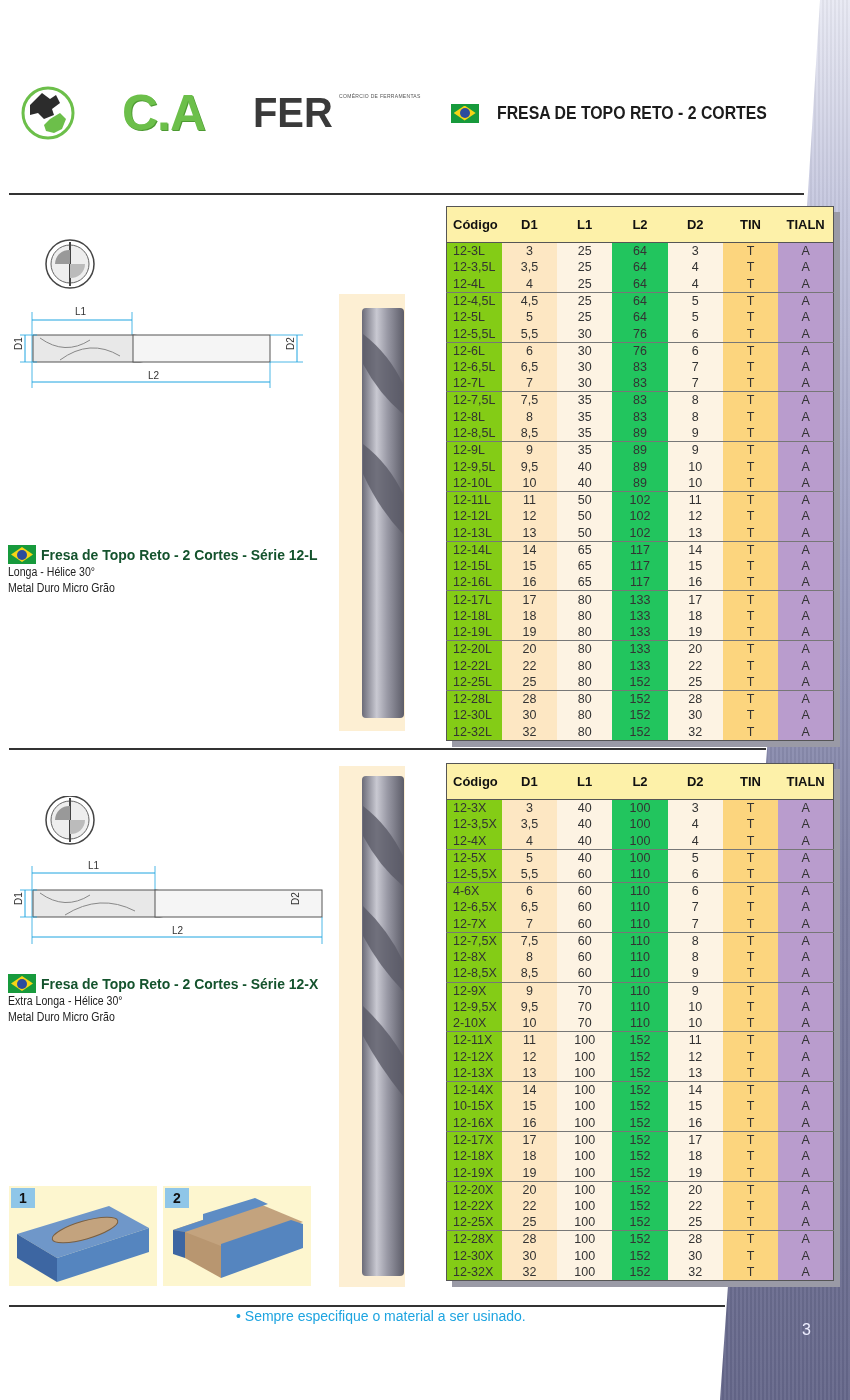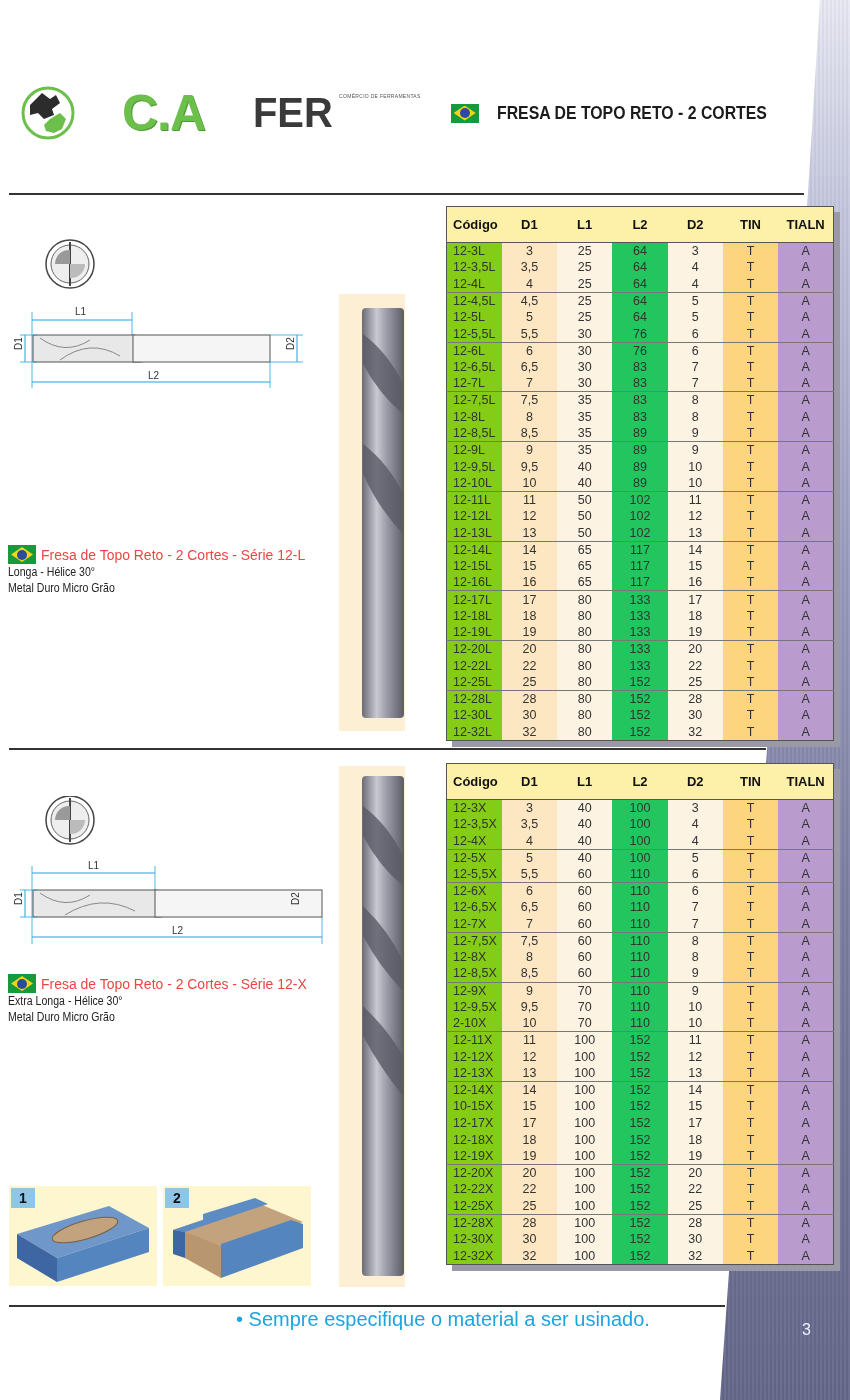--- a/index.html
+++ b/index.html
@@ -29,21 +29,21 @@
   .flag { display: inline-block; width: 28px; height: 19px; background: #179a3c; position: relative; }
   .flag::before { content: ""; position: absolute; left: 3px; top: 2px; width: 22px; height: 15px; background: #f7d417; clip-path: polygon(50% 0, 100% 50%, 50% 100%, 0 50%); }
   .flag::after { content: ""; position: absolute; left: 9px; top: 4.5px; width: 10px; height: 10px; border-radius: 50%; background: #2a4c9e; }
 
   .rule { position: absolute; left: 9px; height: 2px; background: #333; }
 
   .drawing { position: absolute; }
   .tool-photo { position: absolute; width: 66px; background: #fdefd3; }
 
   .spec-block { position: absolute; left: 8px; }
-  .spec-title { display: flex; align-items: center; font-weight: normal; font-size: 15.5px; color: #ef4444; white-space: nowrap; }
+  .spec-title { display: flex; align-items: center; font-weight: bold; font-size: 15.5px; color: #14532d; white-space: nowrap; }
   .spec-title .flag { margin-right: 5px; }
   .spec-title span.t { transform: scaleX(0.9); transform-origin: left; display: inline-block; }
   .spec-line { font-size: 12px; color: #222; line-height: 16px; transform: scaleX(0.88); transform-origin: left; white-space: nowrap; }
 
   .tbl-wrap { position: absolute; left: 446px; width: 388px; }
   .tbl-shadow { position: absolute; left: 6px; top: 6px; right: -6px; bottom: -6px; background: #9a9aa6; }
   table.data { position: relative; width: 388px; border-collapse: collapse; table-layout: fixed; border: 1.5px solid #555; background: #fff; }
   table.data th { background: #fdf1a9; font-weight: bold; font-size: 13px; height: 36px; border-bottom: 1.5px solid #555; color: #111; }
   table.data th.code { text-align: left; padding-left: 6px; }
   table.data td { font-size: 12.5px; height: 16.6px; line-height: 16px; text-align: center; color: #333; padding: 0; }
@@ -54,21 +54,21 @@
   .c2 { background: #fdf3e3; }
   .c3 { background: #22c55e; }
   .c4 { background: #fdf3e3; }
   .c5 { background: #fcd57e; }
   .c6 { background: #b99ccd; }
 
   .apps { position: absolute; top: 1186px; left: 9px; display: flex; gap: 6px; }
   .app-card { width: 148px; height: 100px; background: #fdf6cf; position: relative; }
   .app-num { position: absolute; top: 2px; left: 2px; width: 24px; height: 20px; background: #8fc6e8; font-weight: bold; font-size: 14px; color: #111; display: flex; align-items: center; justify-content: center; }
 
-  .footer-note { position: absolute; top: 1308px; left: 236px; font-size: 20px; color: #1ea4e0; white-space: nowrap; }
+  .footer-note { position: absolute; top: 1308px; left: 236px; font-size: 14px; color: #1ea4e0; white-space: nowrap; }
   .page-num { position: absolute; top: 1321px; left: 802px; font-size: 16px; color: #eef; }
 </style>
 </head>
 <body>
 
 <div class="side-band"></div>
 
 <div class="header">
   <div class="logo">
     <svg class="logo-gear" viewBox="0 0 56 56">
@@ -537,21 +537,21 @@
         <tr class="grp-end">
           <td class="c0 code">12-5,5X</td>
           <td class="c1">5,5</td>
           <td class="c2">60</td>
           <td class="c3">110</td>
           <td class="c4">6</td>
           <td class="c5">T</td>
           <td class="c6">A</td>
         </tr>
         <tr>
-          <td class="c0 code">12-6X</td>
+          <td class="c0 code">4-6X</td>
           <td class="c1">6</td>
           <td class="c2">60</td>
           <td class="c3">110</td>
           <td class="c4">6</td>
           <td class="c5">T</td>
           <td class="c6">A</td>
         </tr>
         <tr>
           <td class="c0 code">12-6,5X</td>
           <td class="c1">6,5</td>
@@ -659,20 +659,29 @@
           <td class="c4">14</td>
           <td class="c5">T</td>
           <td class="c6">A</td>
         </tr>
         <tr>
           <td class="c0 code">10-15X</td>
           <td class="c1">15</td>
           <td class="c2">100</td>
           <td class="c3">152</td>
           <td class="c4">15</td>
+          <td class="c5">T</td>
+          <td class="c6">A</td>
+        </tr>
+        <tr class="grp-end">
+          <td class="c0 code">12-16X</td>
+          <td class="c1">16</td>
+          <td class="c2">100</td>
+          <td class="c3">152</td>
+          <td class="c4">16</td>
           <td class="c5">T</td>
           <td class="c6">A</td>
         </tr>
         <tr>
           <td class="c0 code">12-17X</td>
           <td class="c1">17</td>
           <td class="c2">100</td>
           <td class="c3">152</td>
           <td class="c4">17</td>
           <td class="c5">T</td>

